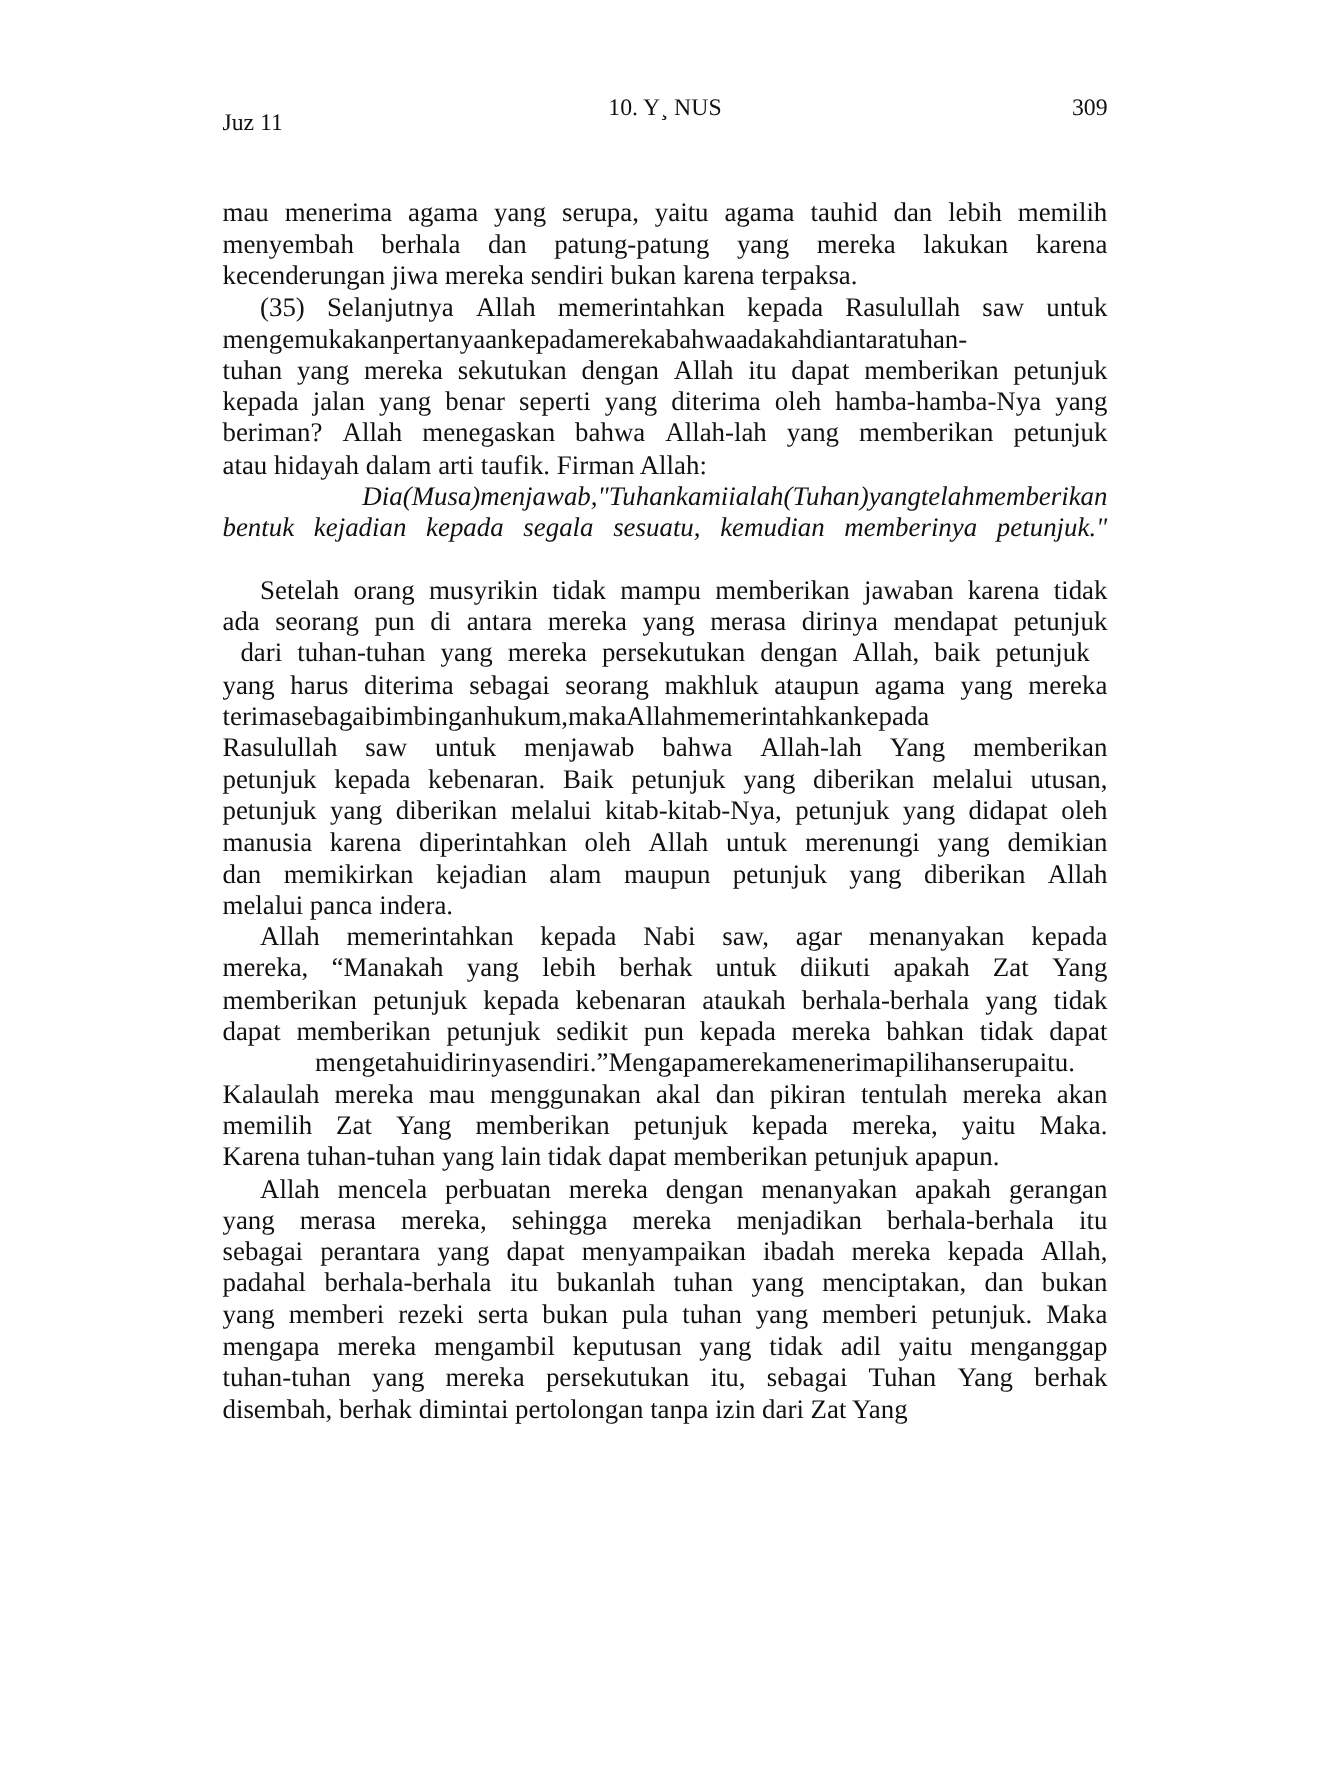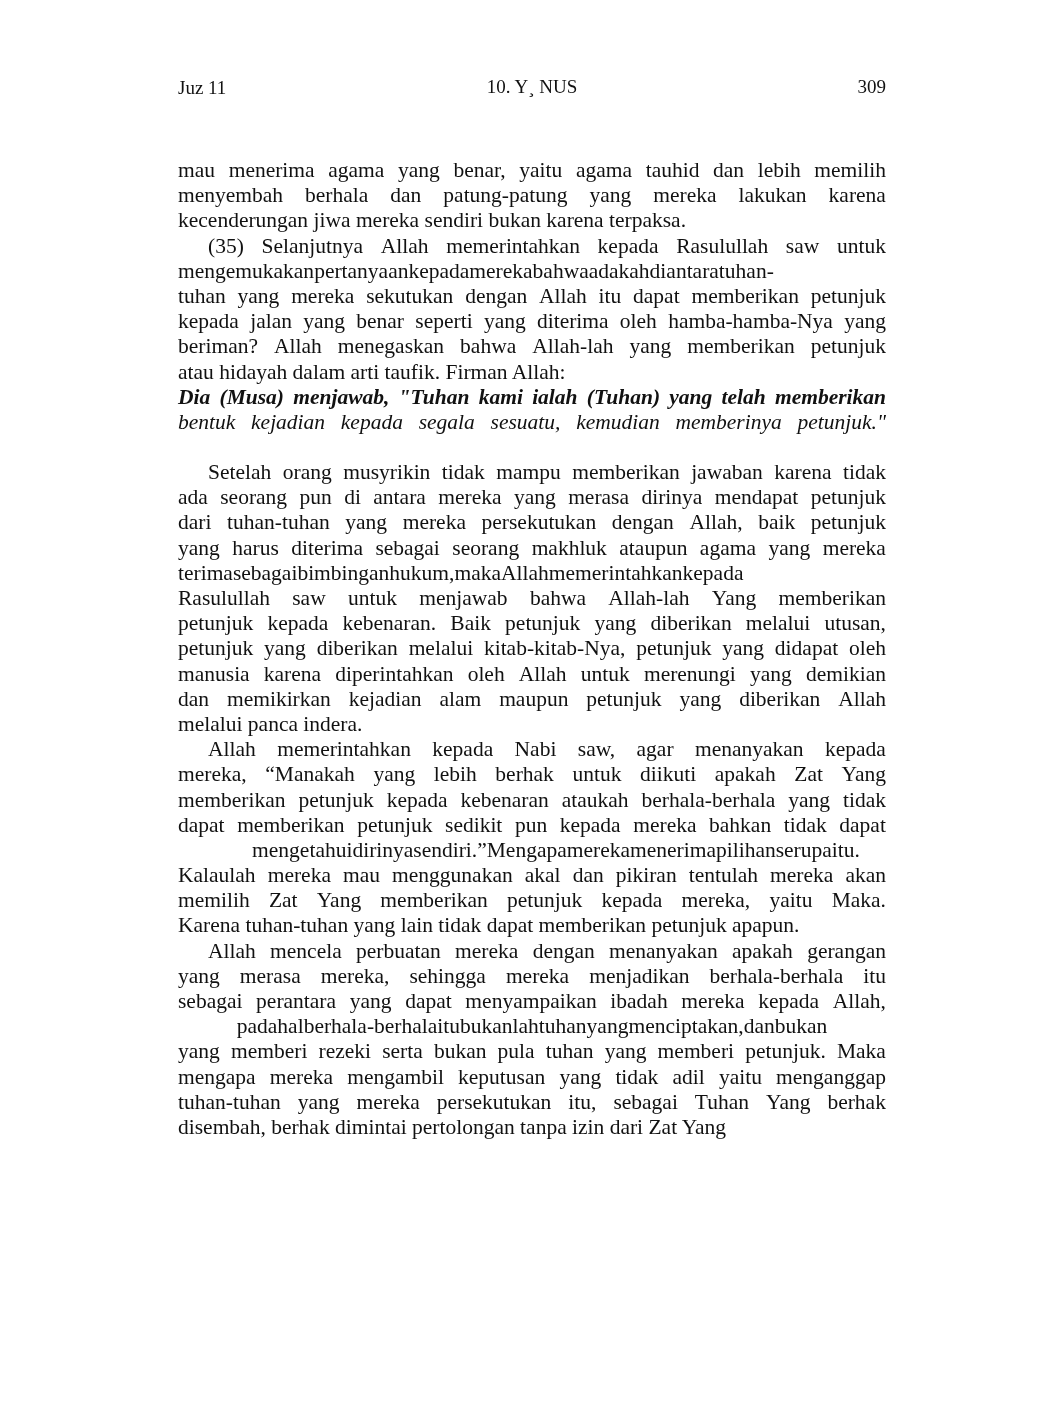--- a/index.html
+++ b/index.html
@@ -1,20 +1,20 @@
 <!DOCTYPE html>
 <html><head>
 <meta charset="utf-8">
 <style>
   html, body { margin:0; padding:0; background:#ffffff; }
   body { width:1063px; height:1417px; position:relative; overflow:hidden;
          font-family:"Liberation Serif", serif; color:#111; }
   .header { position:absolute; top:76px; left:178px; width:708px; height:24px;
             font-size:19px; }
-  .header .left { position:absolute; left:0; top:1px; }
+  .header .left { position:absolute; left:0; top:12px; }
   .header .center { position:absolute; left:0; width:100%; text-align:center; top:0; }
   .header .right { position:absolute; right:0; top:0; }
   .body { position:absolute; left:178px; top:158px; width:708px; font-size:21.5px; line-height:25.2px; }
   .line { display:block; text-align:justify; text-align-last:justify; white-space:nowrap; height:25.2px; }
   .line.last { text-align-last:left; }
   .indent { padding-left:30px; }
   .arabic { display:block; text-align:center; height:50px; margin:6px 0 4px 0;
             font-family:"DejaVu Sans", sans-serif; font-size:30px; font-weight:bold; direction:rtl; line-height:44px; }
   .italic { font-style:italic; }
   .gap { height:25px; }
@@ -28,21 +28,21 @@
   <span class="right">309</span>
 </div>
 
 <div class="body">
   <div>
       <span class="line" style="display: flex; justify-content: space-between;">
         <span>mau</span>
         <span>menerima</span>
         <span>agama</span>
         <span>yang</span>
-        <span>benar,</span>
+        <span>serupa,</span>
         <span>yaitu</span>
         <span>agama</span>
         <span>tauhid</span>
         <span>dan</span>
         <span>lebih</span>
         <span>memilih</span>
       </span>
       <span class="line" style="display: flex; justify-content: space-between;">
         <span>menyembah</span>
         <span>berhala</span>
@@ -109,21 +109,21 @@
         <span>Allah-lah</span>
         <span>yang</span>
         <span>memberikan</span>
         <span>petunjuk</span>
       </span>
       <span class="line last">atau hidayah dalam arti taufik. Firman Allah:</span>
     </div>
 
 
   <div>
-    <span class="line italic" style="display: flex; justify-content: space-between; font-weight: bold;">
+    <span class="line italic" style="display: flex; justify-content: flex-end;">
         <span>Dia</span>
         <span>(Musa)</span>
         <span>menjawab,</span>
         <span>"Tuhan</span>
         <span>kami</span>
         <span>ialah</span>
         <span>(Tuhan)</span>
         <span>yang</span>
         <span>telah</span>
         <span>memberikan</span>
@@ -160,21 +160,21 @@
         <span>pun</span>
         <span>di</span>
         <span>antara</span>
         <span>mereka</span>
         <span>yang</span>
         <span>merasa</span>
         <span>dirinya</span>
         <span>mendapat</span>
         <span>petunjuk</span>
       </span>
-      <span class="line" style="display: flex; justify-content: space-between;">
+      <span class="line" style="display: flex; justify-content: center; gap: 12px;">
         <span>dari</span>
         <span>tuhan-tuhan</span>
         <span>yang</span>
         <span>mereka</span>
         <span>persekutukan</span>
         <span>dengan</span>
         <span>Allah,</span>
         <span>baik</span>
         <span>petunjuk</span>
       </span>
@@ -362,21 +362,21 @@
         <span>sebagai</span>
         <span>perantara</span>
         <span>yang</span>
         <span>dapat</span>
         <span>menyampaikan</span>
         <span>ibadah</span>
         <span>mereka</span>
         <span>kepada</span>
         <span>Allah,</span>
       </span>
-      <span class="line" style="display: flex; justify-content: center;">
+      <span class="line" style="display: flex; justify-content: space-between;">
         <span>padahal</span>
         <span>berhala-berhala</span>
         <span>itu</span>
         <span>bukanlah</span>
         <span>tuhan</span>
         <span>yang</span>
         <span>menciptakan,</span>
         <span>dan</span>
         <span>bukan</span>
       </span>

